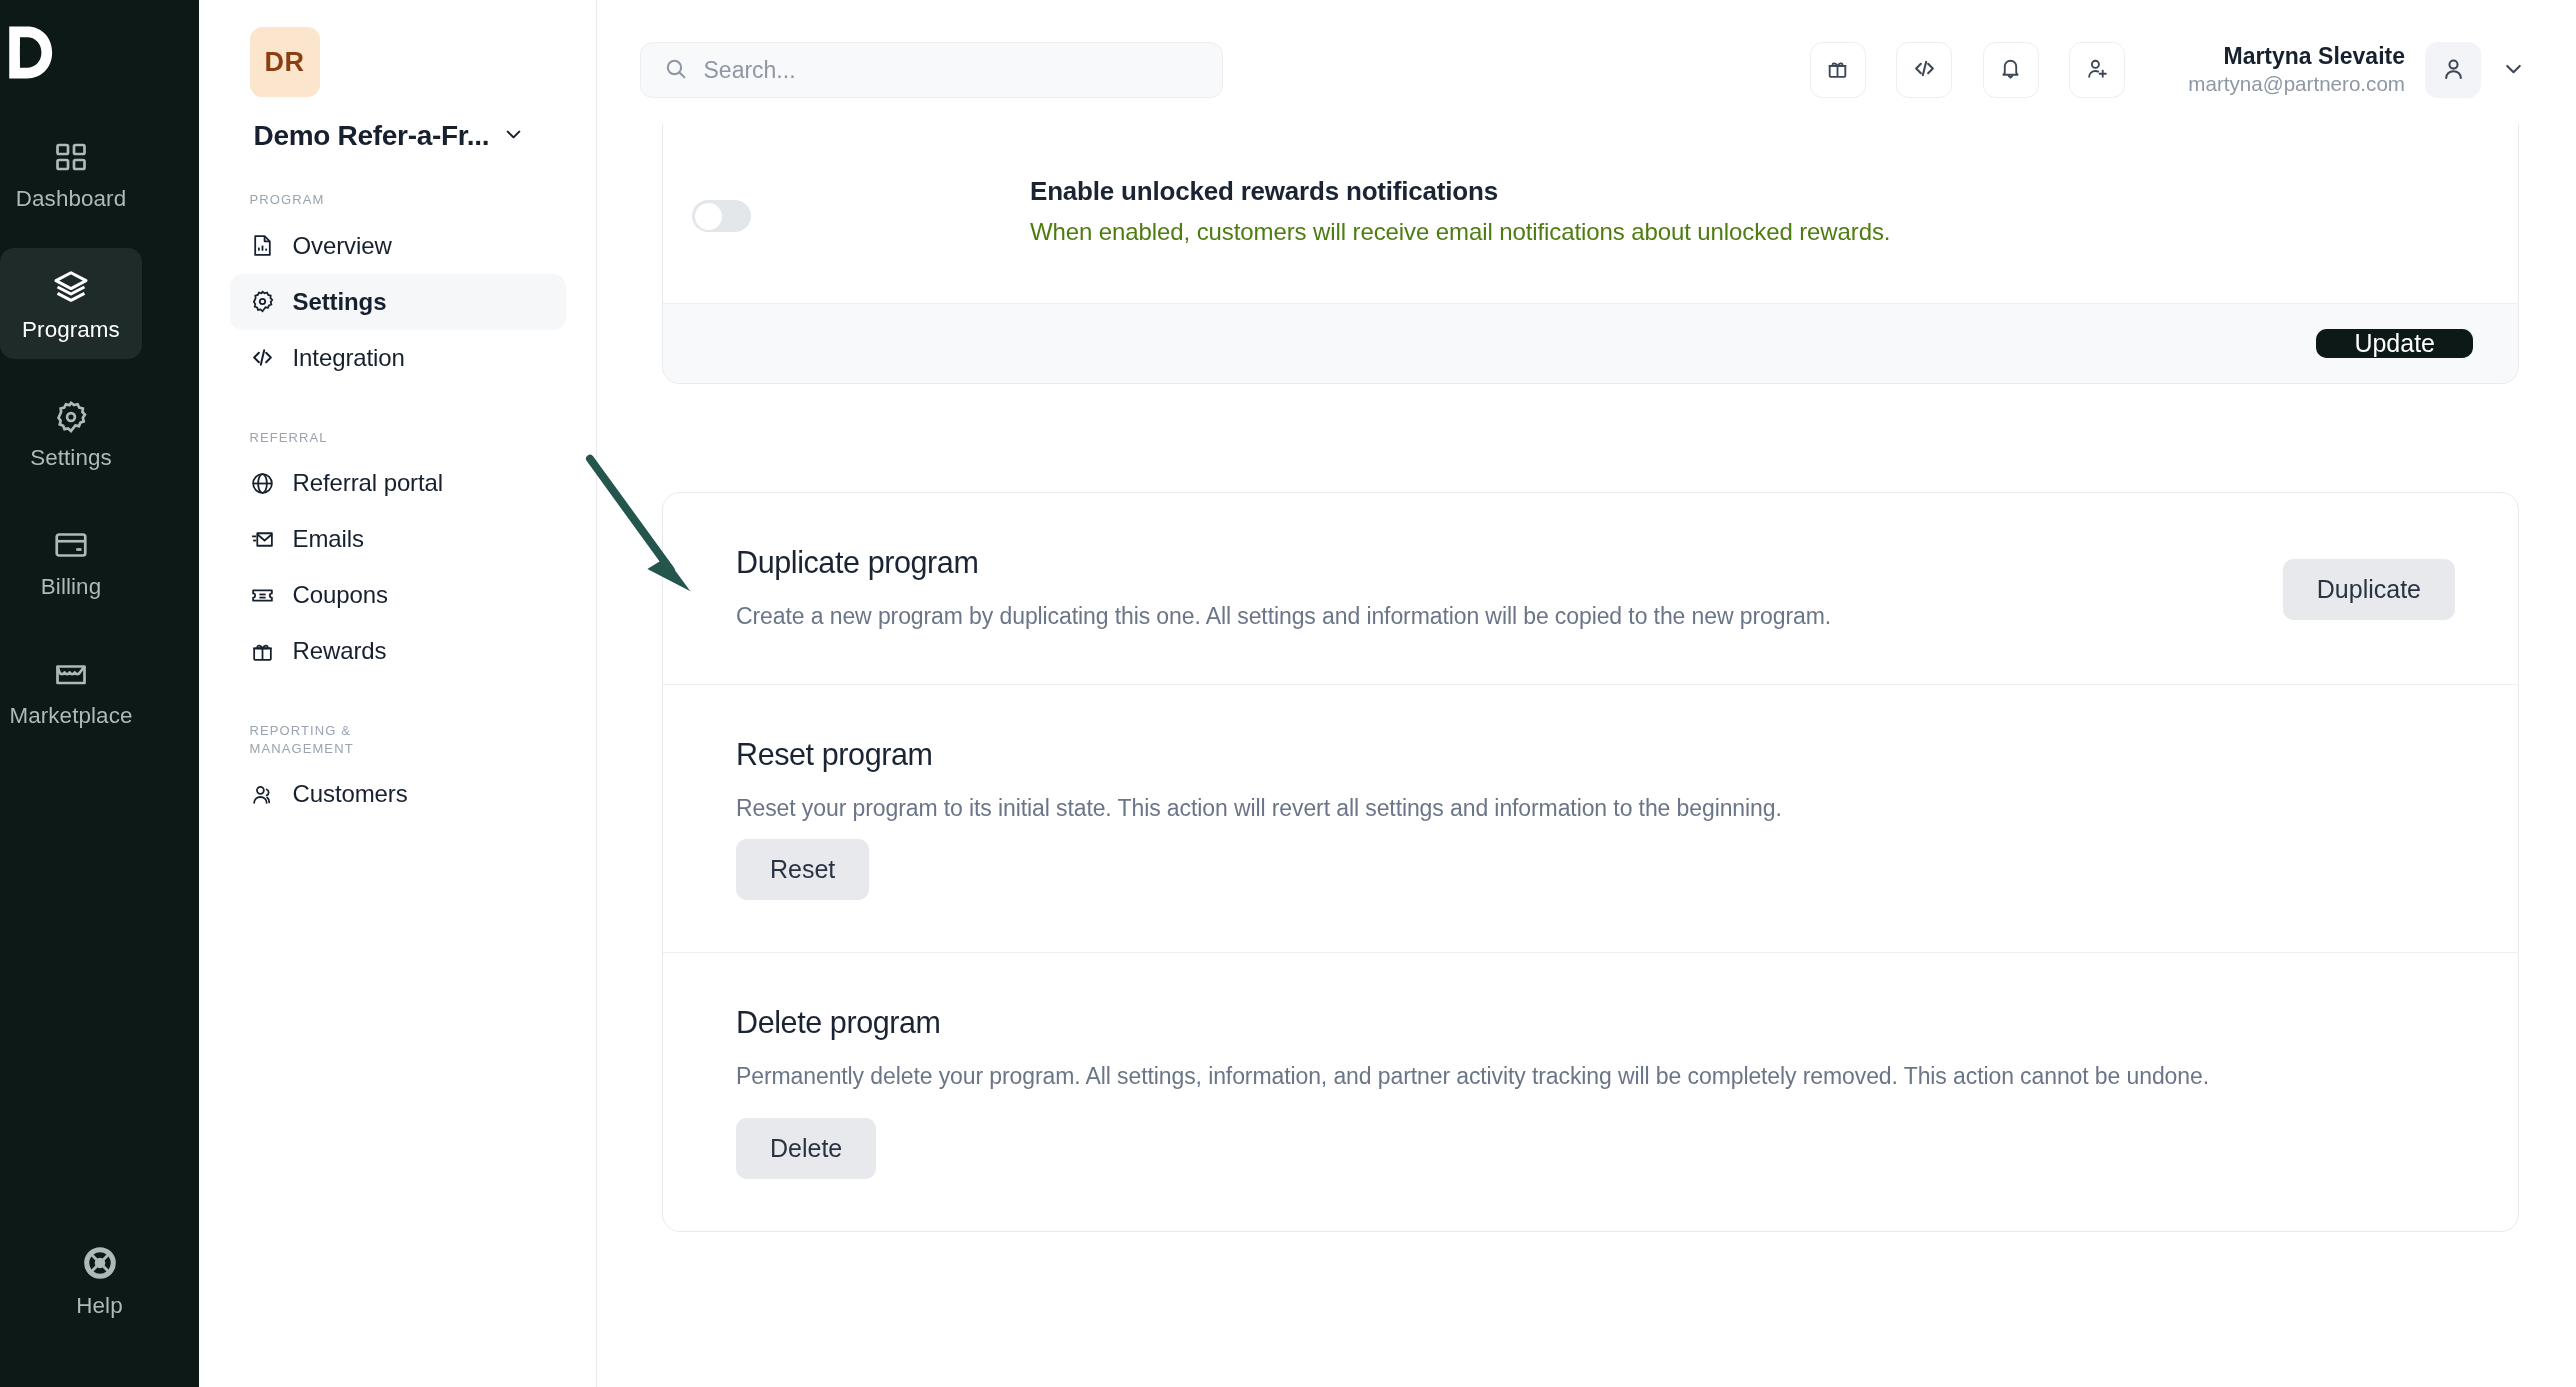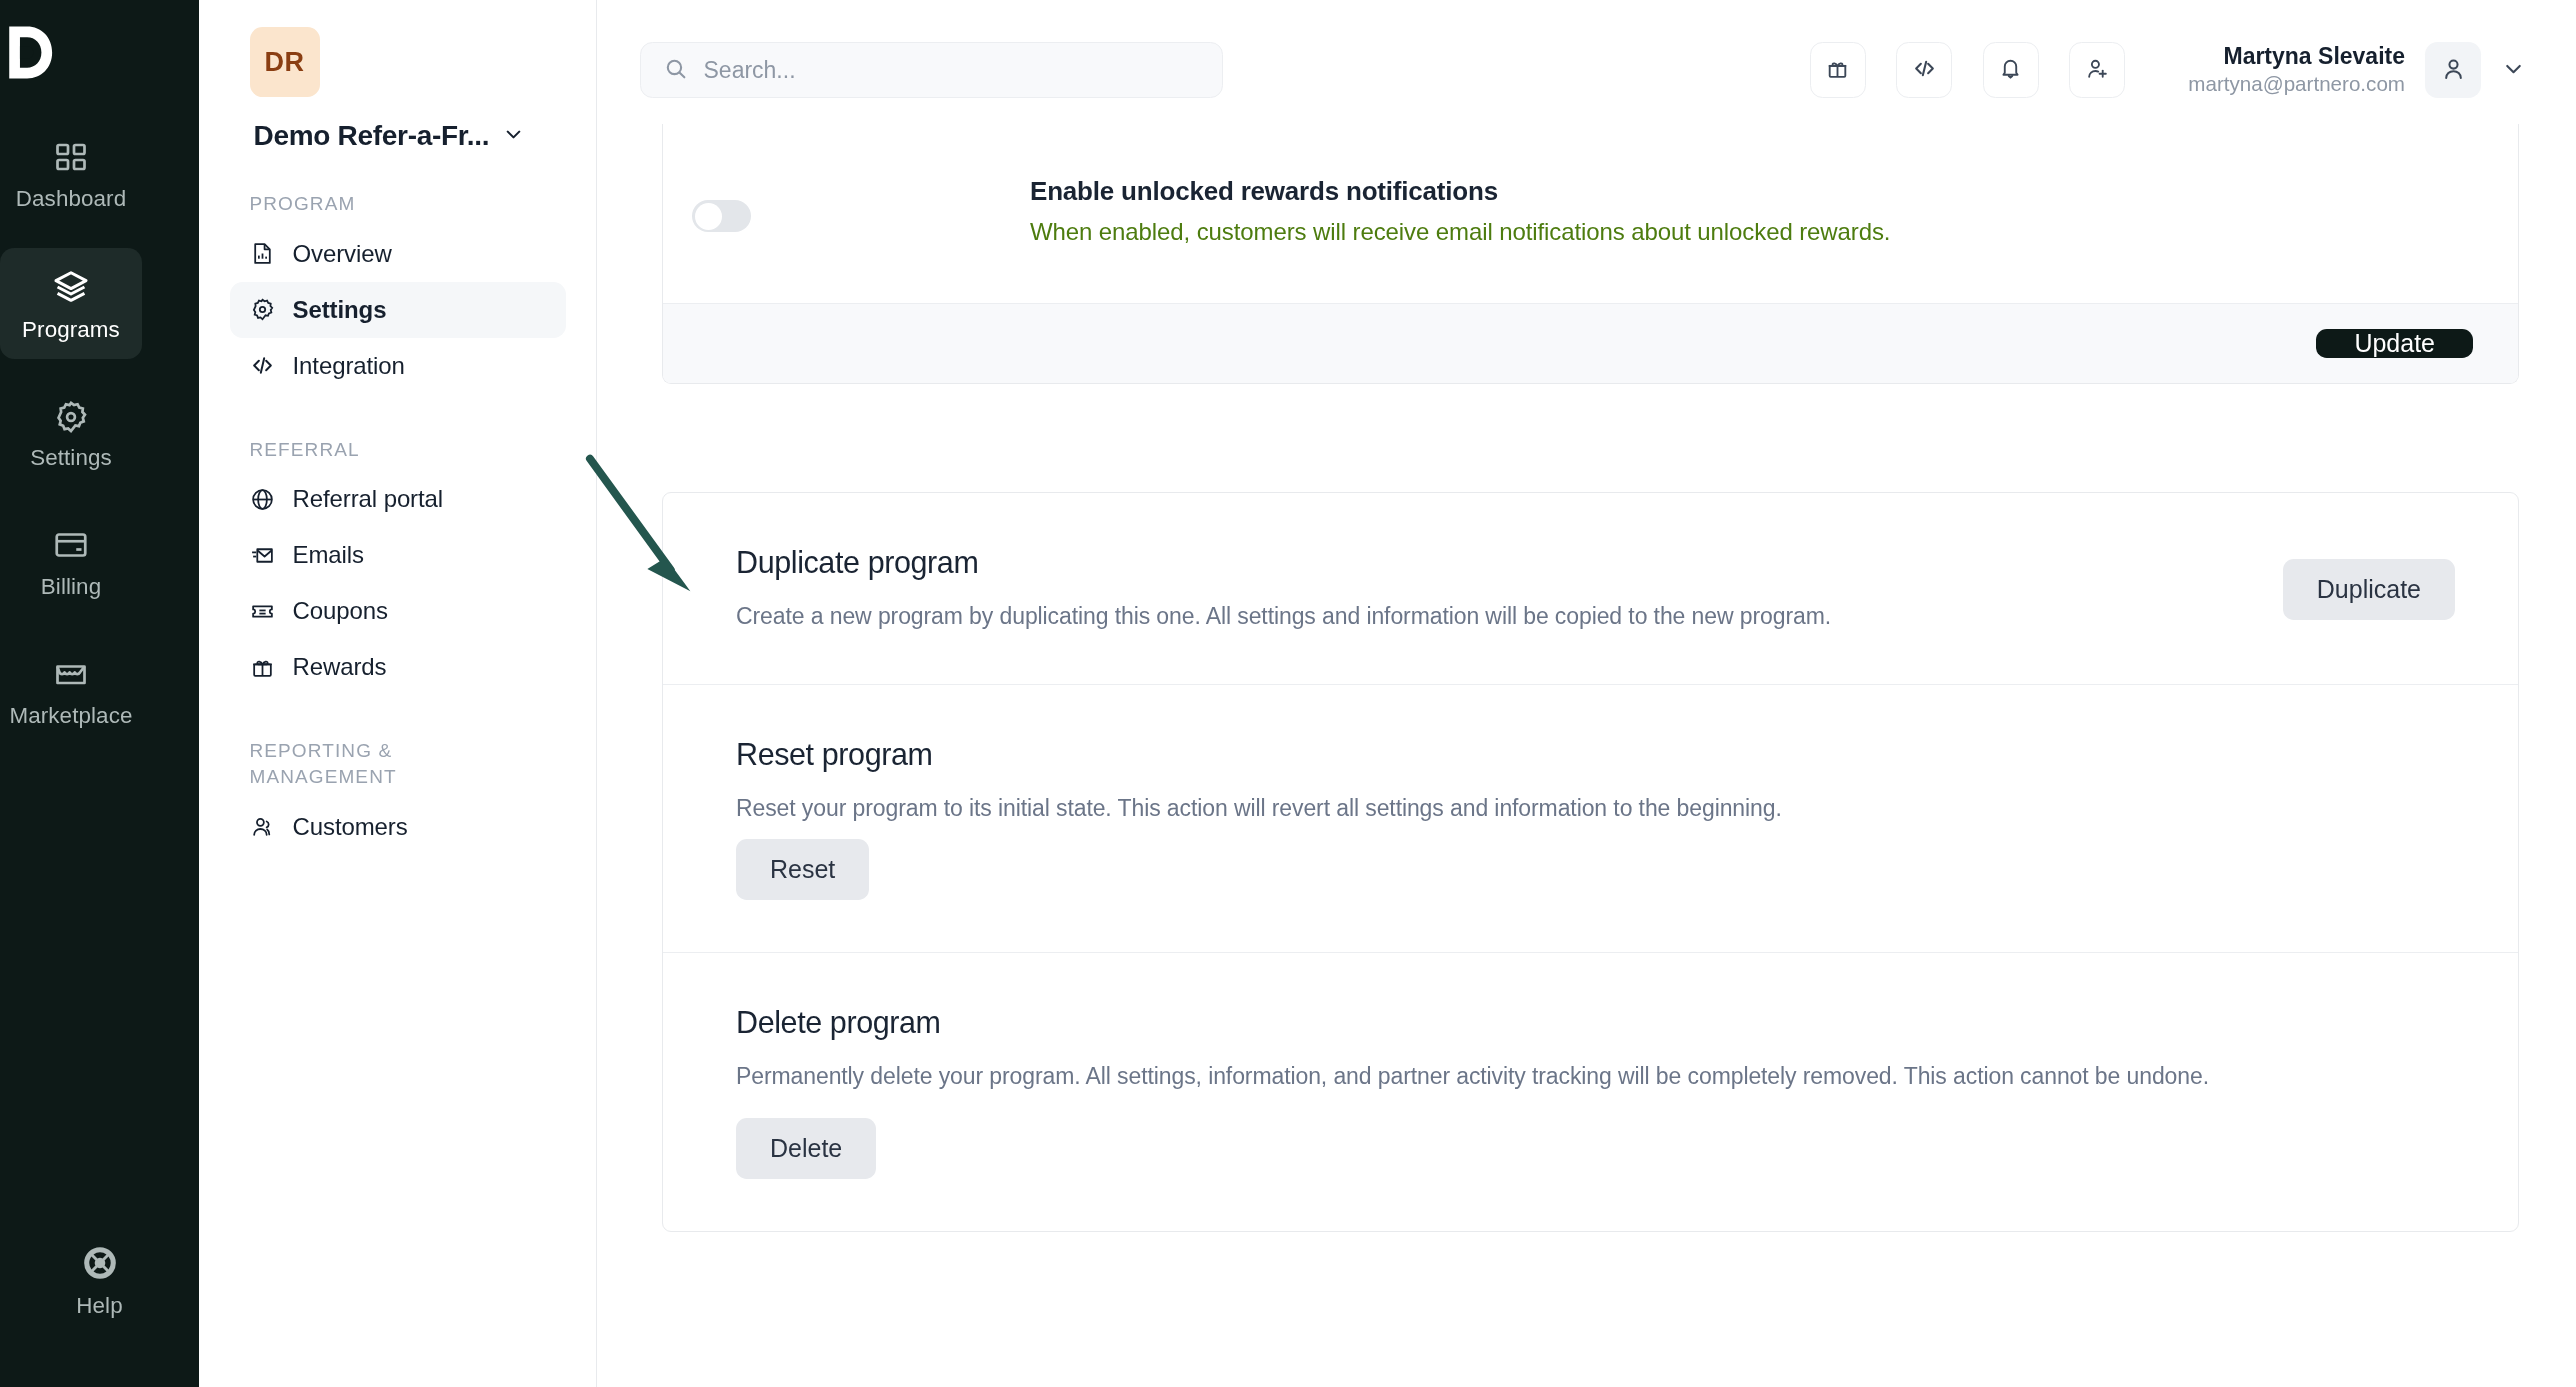--- a/index.html
+++ b/index.html
@@ -50,21 +50,21 @@
   }
   .prog-switch {
     display: flex; align-items: center; gap: 12.5px;
     margin: 23px 0 0 24px; cursor: pointer;
   }
   .prog-name {
     font-size: 28px; font-weight: 700; color: #16202e; letter-spacing: -0.3px;
     white-space: nowrap;
   }
   .nav-group-title {
-    font-size: 19px; color: #9aa3b0; letter-spacing: 1.1px;
+    font-size: 13px; color: #9aa3b0; letter-spacing: 1.1px;
     margin: 39px 0 9px 20px; line-height: 1.35; font-weight: 400;
   }
   .nav-group-title.two { margin-top: 43px; }
   .nav-item {
     display: flex; align-items: center; gap: 18px;
     height: 56px; padding: 0 20px; border-radius: 12.5px;
     cursor: pointer; color: #16202e;
   }
   .nav-item.active { background: #f5f7f9; }
   .nav-item .nav-label { font-size: 24px; letter-spacing: -0.1px; }
@@ -102,21 +102,21 @@
   .user-name { font-size: 23px; font-weight: 700; color: #16202e; line-height: 1.25; }
   .user-mail { font-size: 20.6px; color: #8e97a4; line-height: 1.35; }
   .avatar-btn {
     width: 56px; height: 56px; border-radius: 12.5px; background: #f2f4f7;
     display: flex; align-items: center; justify-content: center;
   }
 
   
   .content { padding: 0 57px 0 65px; }
   .card {
-    border: 1.8px solid #e8eaed; border-radius: 9px;
+    border: 1.8px solid #e8eaed; border-radius: 18px;
     background: #fff; overflow: hidden;
   }
   .card.top {
     border-top: 0; border-top-left-radius: 0; border-top-right-radius: 0;
     margin-top: -16px;
   }
   .toggle-row {
     display: flex; align-items: center; gap: 0; padding: 52px 0 57px 0;
   }
   .toggle-left { width: 367px; flex: 0 0 367px; }

